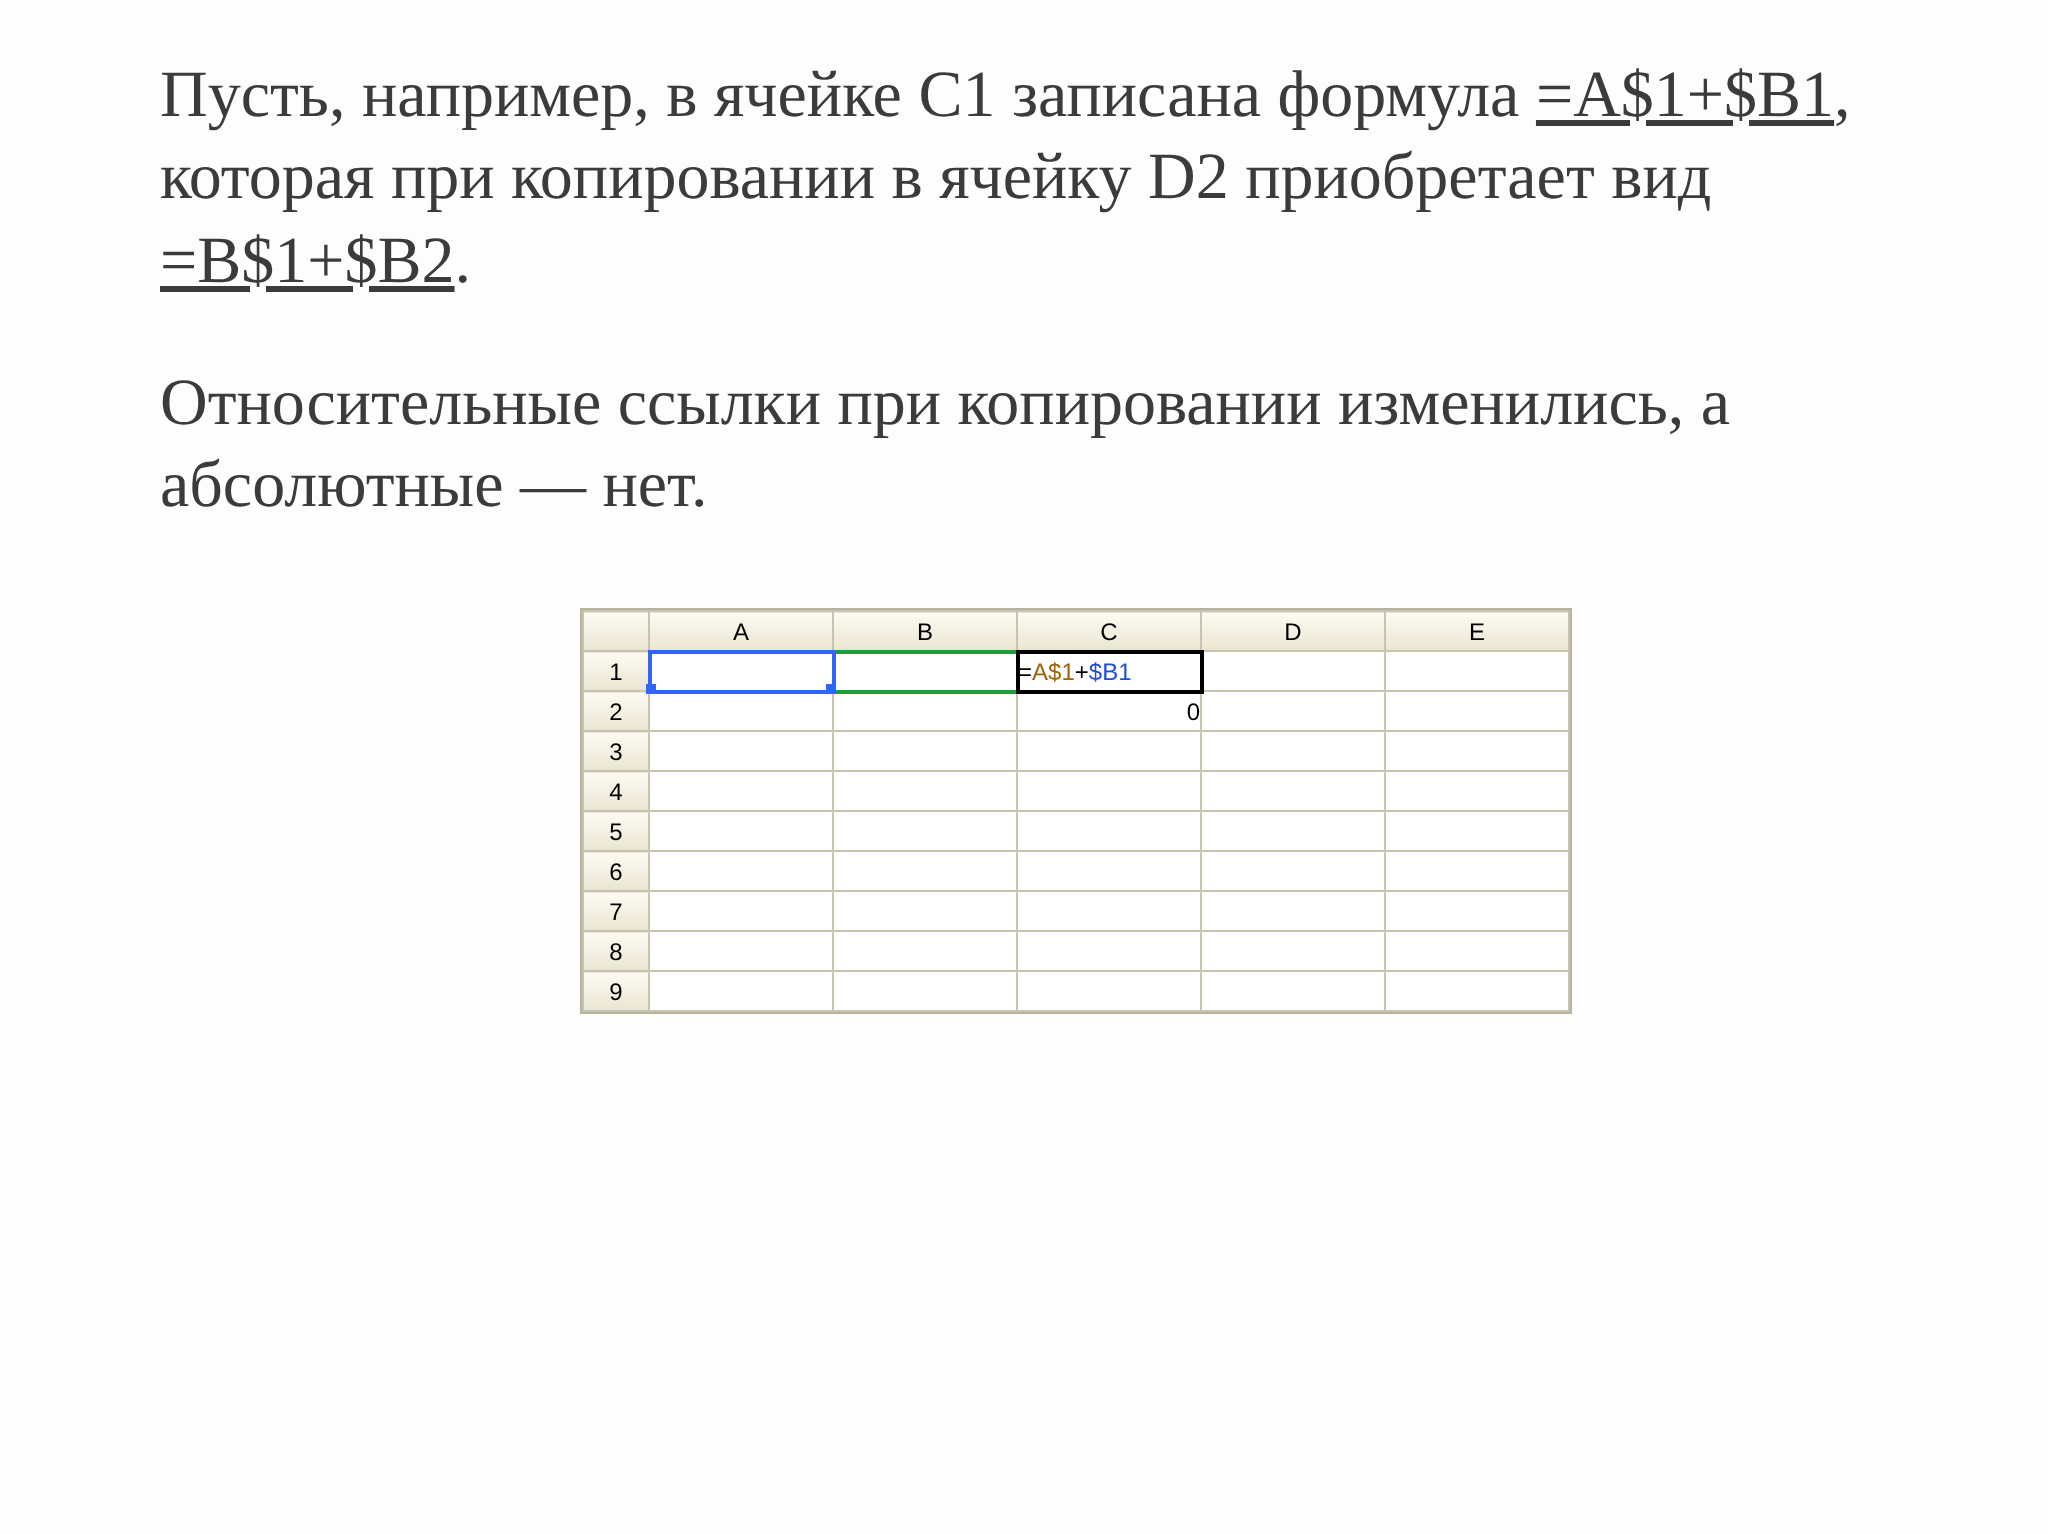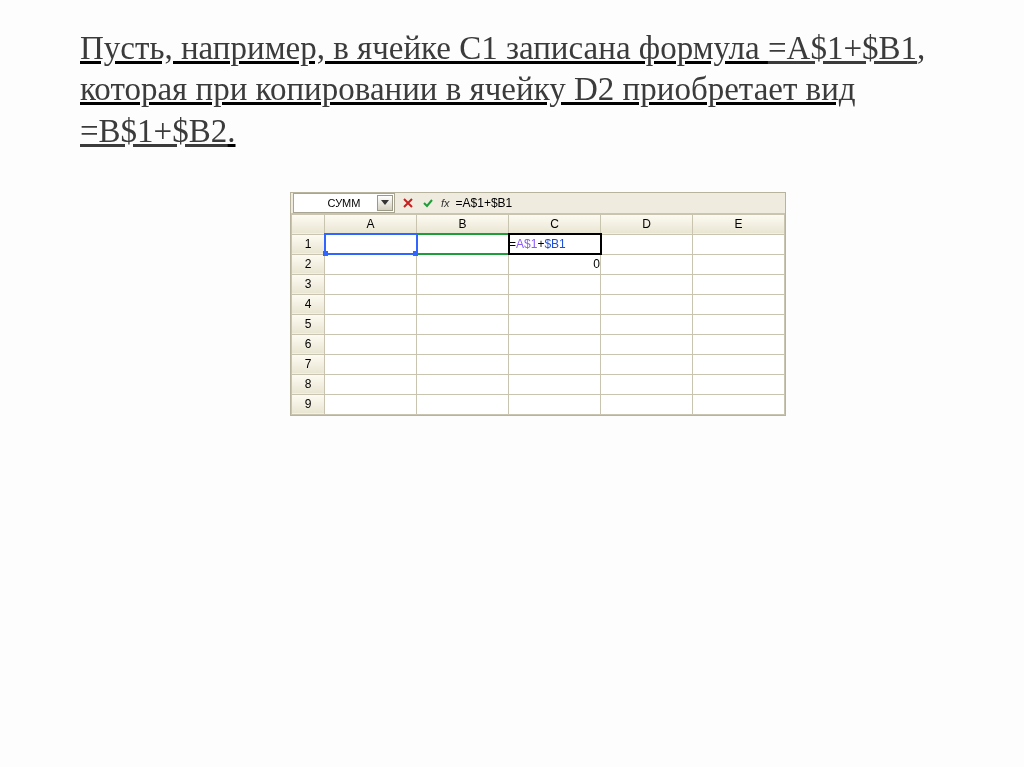--- a/index.html
+++ b/index.html
@@ -10,21 +10,20 @@
     background: #fdfdfd;
     font-family: "Times New Roman", Georgia, serif;
     overflow: hidden;
   }
   .slide {
     width: 1024px;
     height: 767px;
     box-sizing: border-box;
     padding: 28px 80px 20px 80px;
     position: relative;
-    text-decoration: underline;
   }
   .para {
     font-size: 33px;
     line-height: 1.25;
     color: #3b3b3b;
     margin: 0 0 30px 0;
     font-weight: 400;
   }
   .para:first-of-type { margin-top: 0; }
   .underline { text-decoration: underline; }
@@ -152,56 +151,35 @@
   td.c1 {
     outline: 2px solid #000;
     outline-offset: -1px;
     background: #fff;
     text-align: left;
     padding-left: 2px;
     padding-right: 2px;
     white-space: nowrap;
   }
   .edit-formula { font-size: 12px; }
-  .edit-formula .blue { color: #8b5cf6; }
+  .edit-formula .blue { color: #a16207; }
   .edit-formula .green { color: #1d4ed8; }
   .zero { color: #000; }
 </style>
 </head>
 <body>
 
 <div class="slide">
   <p class="para">
     <span> Пусть, например, в ячейке С1 записана формула </span><span class="underline">=А$1+$В1</span><span>, которая при копировании в ячейку D2 приобретает вид </span><span class="underline">=В$1+$В2</span><span>.</span>
   </p>
 
+  <p class="para"> Относительные ссылки при копировании изменились, а абсолютные — нет.</p>
 
   <div class="ss-wrap">
-    <div class="fbar">
-      <div class="namebox">
-        <span>СУММ</span>
-        <span class="dd">
-          <svg width="8" height="6" viewBox="0 0 8 6">
-              <polygon points="0,0 8,0 4,5" fill="#333"></polygon>
-            </svg>
-        </span>
-      </div>
-      <span class="btn">
-        <svg width="12" height="12" viewBox="0 0 12 12">
-            <path d="M2 2 L10 10 M10 2 L2 10" stroke="#c62020" stroke-width="2" fill="none"></path>
-          </svg>
-      </span>
-      <span class="btn">
-        <svg width="12" height="12" viewBox="0 0 12 12">
-            <path d="M2 6 L5 9 L10 3" stroke="#1e9e3a" stroke-width="2" fill="none"></path>
-          </svg>
-      </span>
-      <span class="fx">fx</span>
-      <span class="fformula">=A$1+$B1</span>
-    </div>
     <table class="grid">
       <tbody>
           <tr>
         <th class="corner"></th>
         <th class="col">A</th>
         <th class="col">B</th>
         <th class="col col-sel">C</th>
         <th class="col">D</th>
         <th class="col">E</th>
       </tr>

